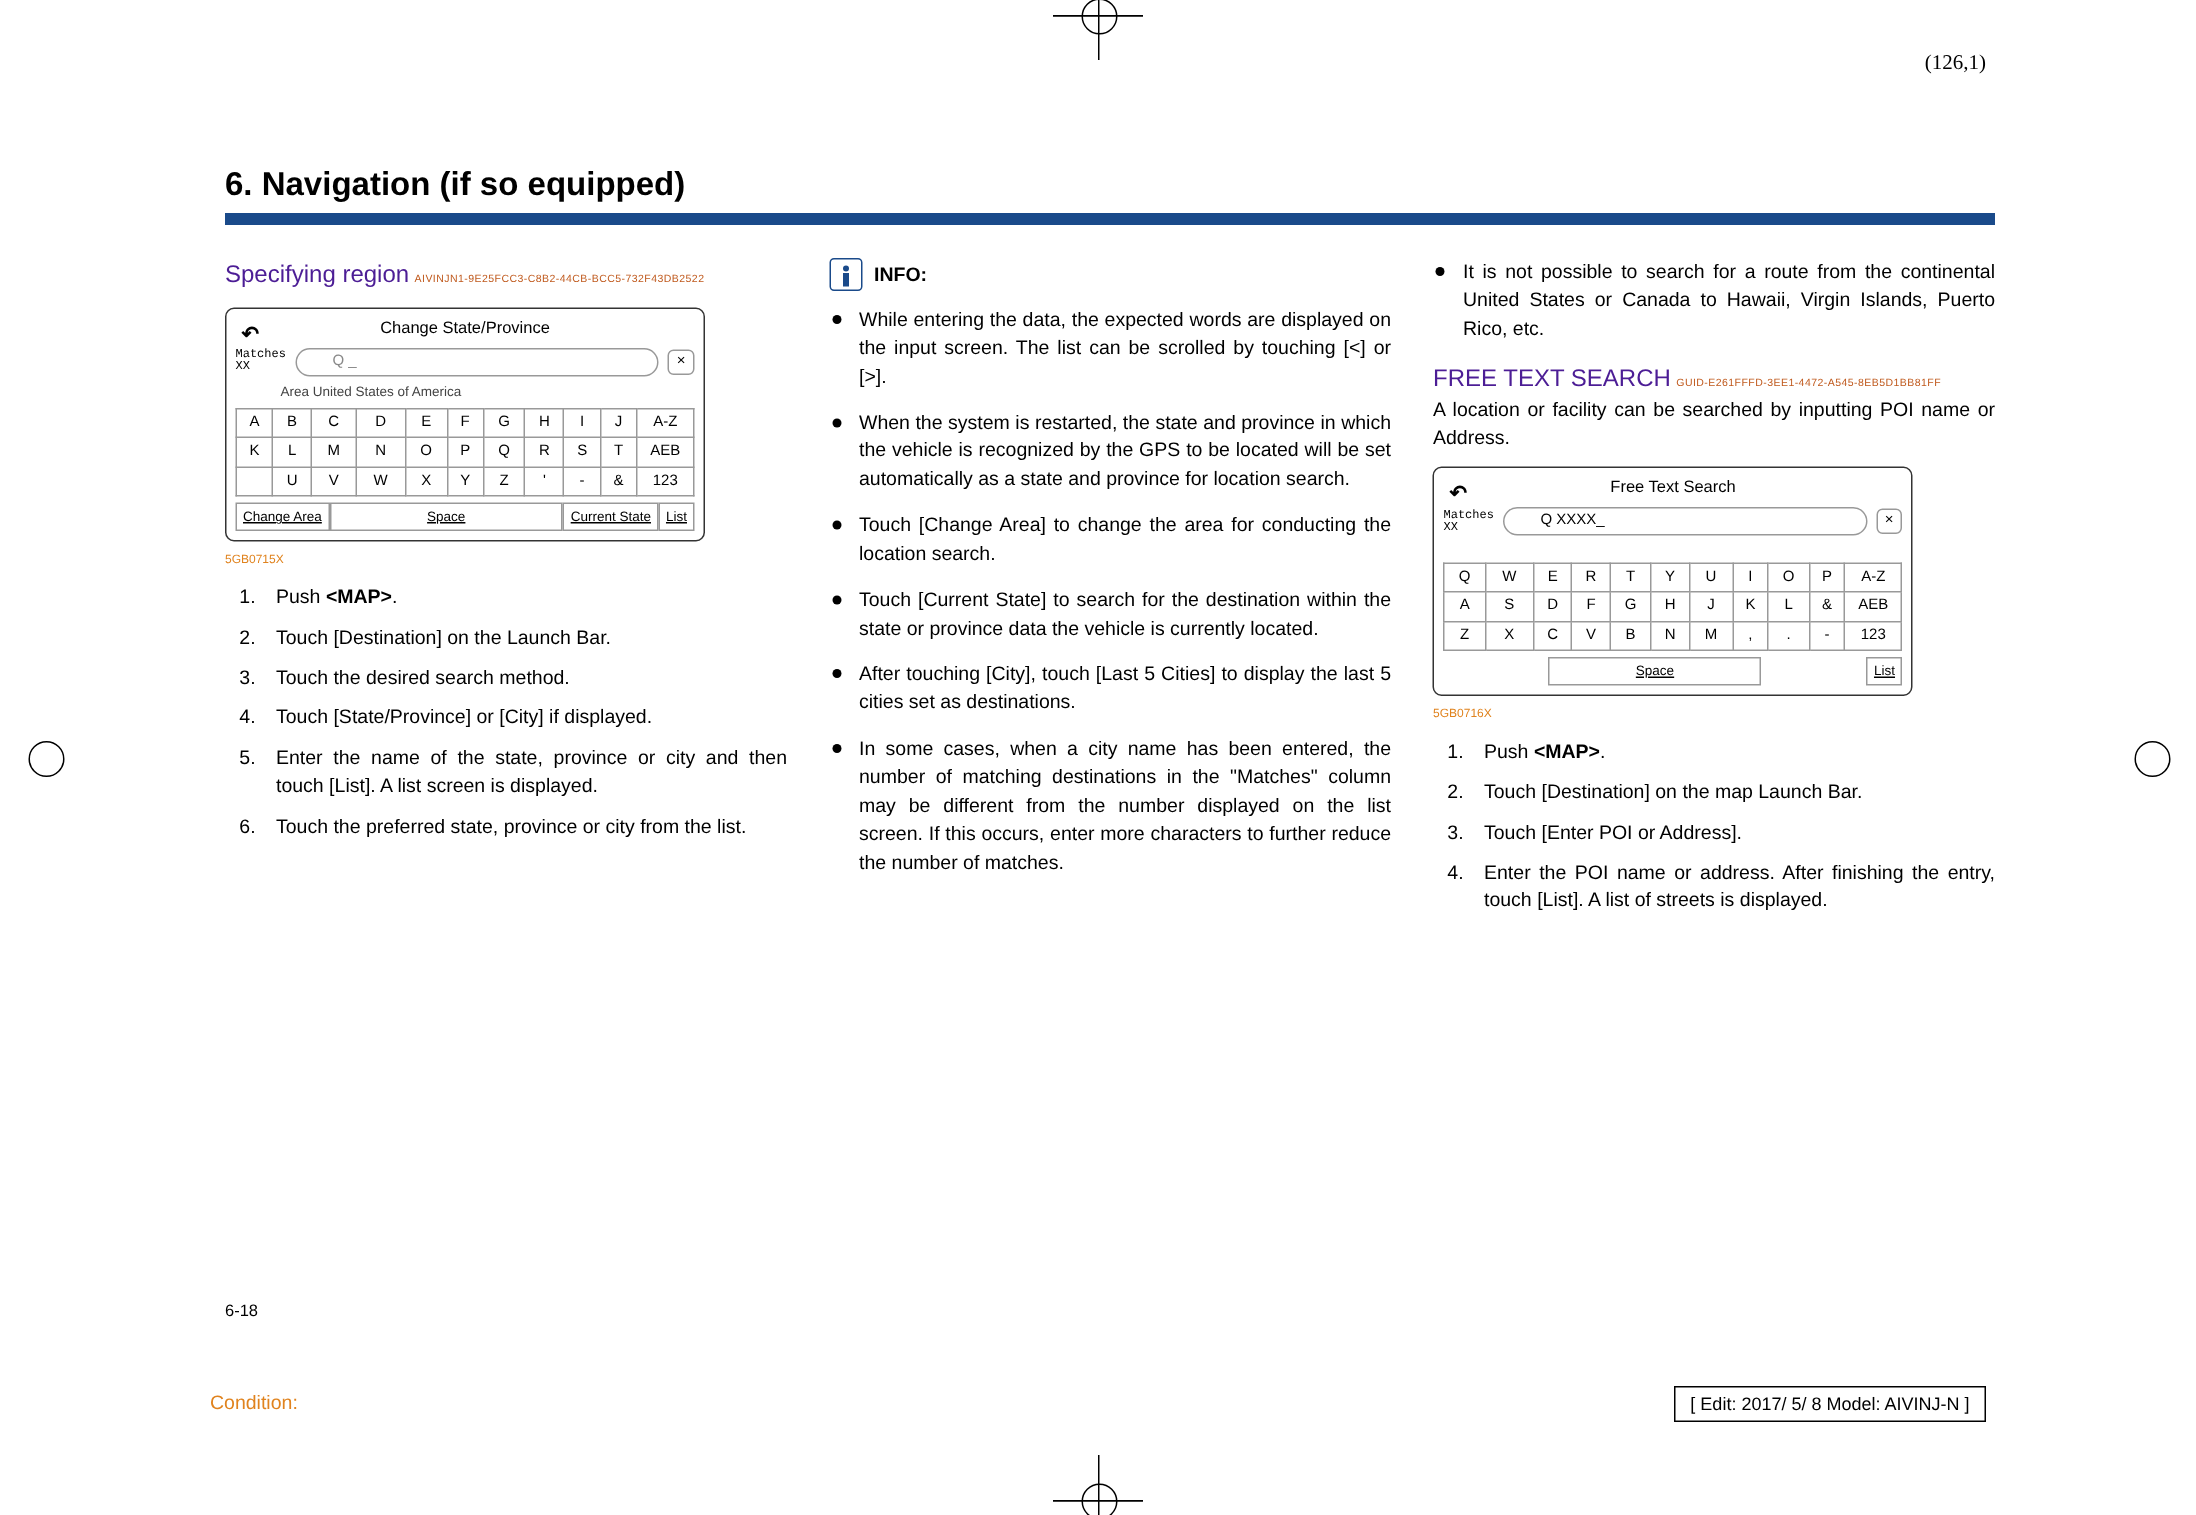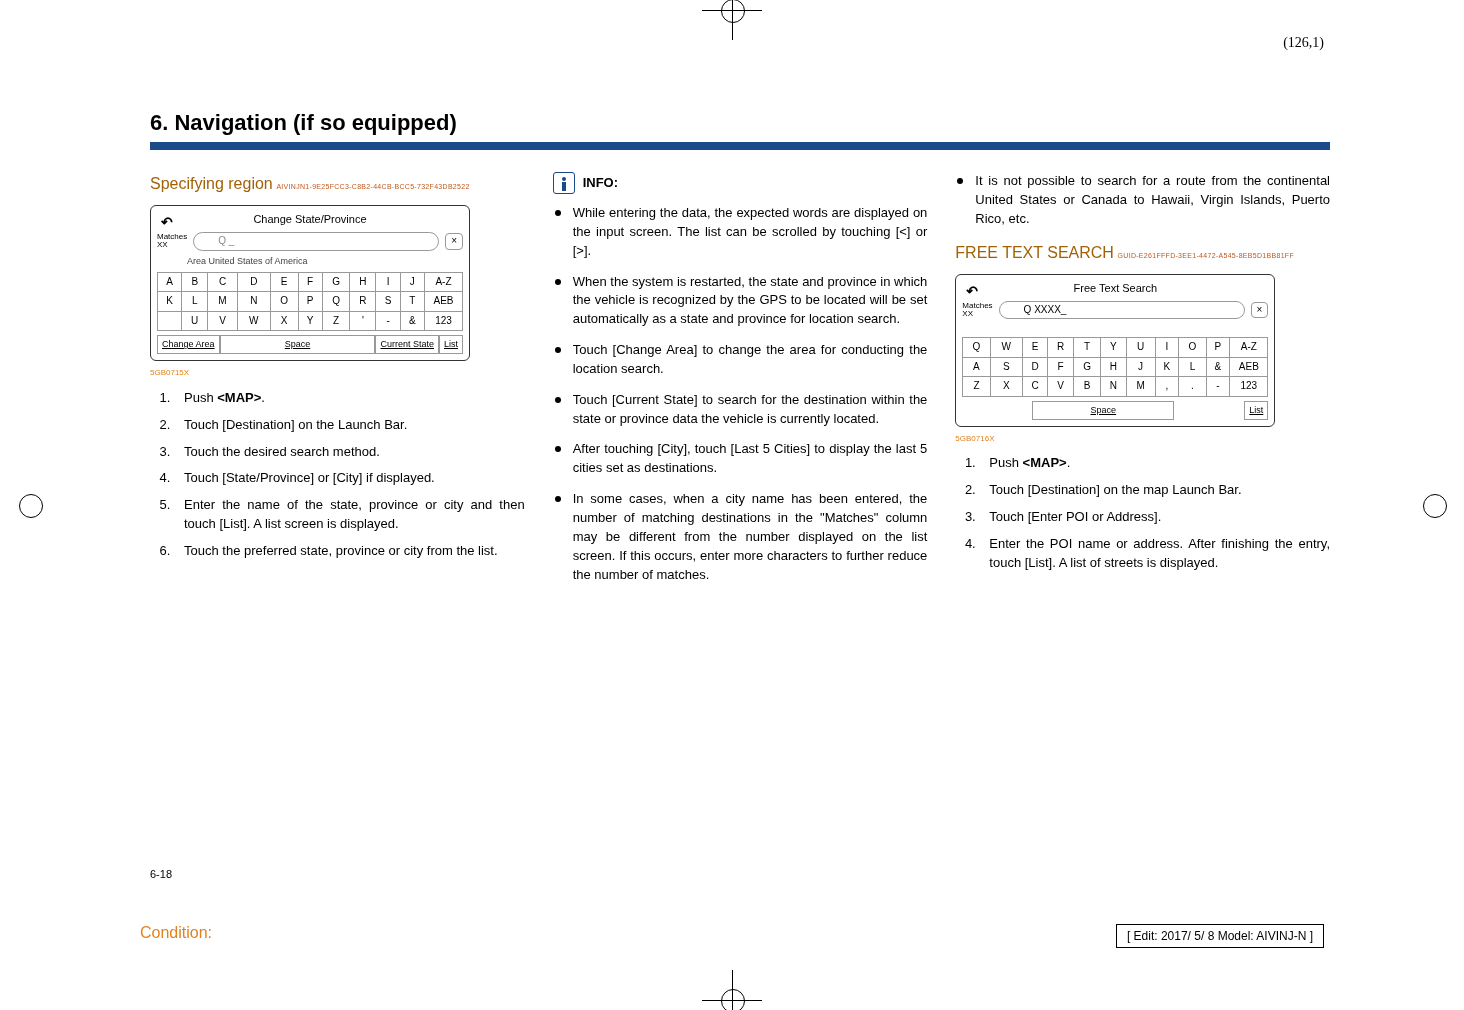--- a/index.html
+++ b/index.html
@@ -85,21 +85,21 @@
   }
   .columns {
     display: flex;
     gap: 28px;
   }
   .col {
     flex: 1;
     line-height: 1.45;
   }
   .h-orange {
-    color: #a16207;
+    color: #4c1d95;
     font-size: 16px;
     margin-bottom: 0;
   }
   .guid {
     color: #c05a1e;
     font-size: 7px;
     letter-spacing: 0.3px;
     display: inline-block;
     vertical-align: baseline;
   }
@@ -130,20 +130,21 @@
   .ss-search {
     display: flex;
     align-items: center;
     gap: 6px;
     margin-bottom: 4px;
   }
   .ss-matches {
     font-size: 8px;
     line-height: 1;
     white-space: pre;
+    font-family: Liberation Mono, monospace;
   }
   .ss-searchbox {
     border: 1px solid #999;
     border-radius: 10px;
     flex: 1;
     padding: 1px 24px;
     color: #888;
   }
   .ss-x {
     border: 1px solid #999;
@@ -243,21 +244,21 @@
     position: absolute;
     left: 150px;
     bottom: 130px;
     font-size: 11px;
   }
   .condition {
     position: absolute;
     left: 140px;
     bottom: 68px;
     color: #e0831e;
-    font-size: 16px;
+    font-size: 13px;
   }
   .editbox {
     position: absolute;
     right: 140px;
     bottom: 62px;
     border: 1px solid #000;
     padding: 4px 10px;
     font-size: 12px;
   }
 </style>
@@ -382,20 +383,21 @@
     </div>
 
     <div class="col">
       <ul class="bullets">
         <li>It is not possible to search for a route from the continental United States or Canada to Hawaii, Virgin Islands, Puerto Rico, etc.</li>
       </ul>
       <div>
         <span class="h-orange">FREE TEXT SEARCH</span>
         <span class="guid">GUID-E261FFFD-3EE1-4472-A545-8EB5D1BB81FF</span>
       </div>
+      <div class="para">A location or facility can be searched by inputting POI name or Address.</div>
 
       <div class="screenshot">
         <div class="ss-header">
           <span class="ss-back">↶</span>
           <span>Free Text Search</span>
         </div>
         <div class="ss-search">
           <div class="ss-matches"><span>Matches</span>
 <span>XX</span></div>
           <div class="ss-searchbox" style="color:#000;">Q XXXX_</div>

